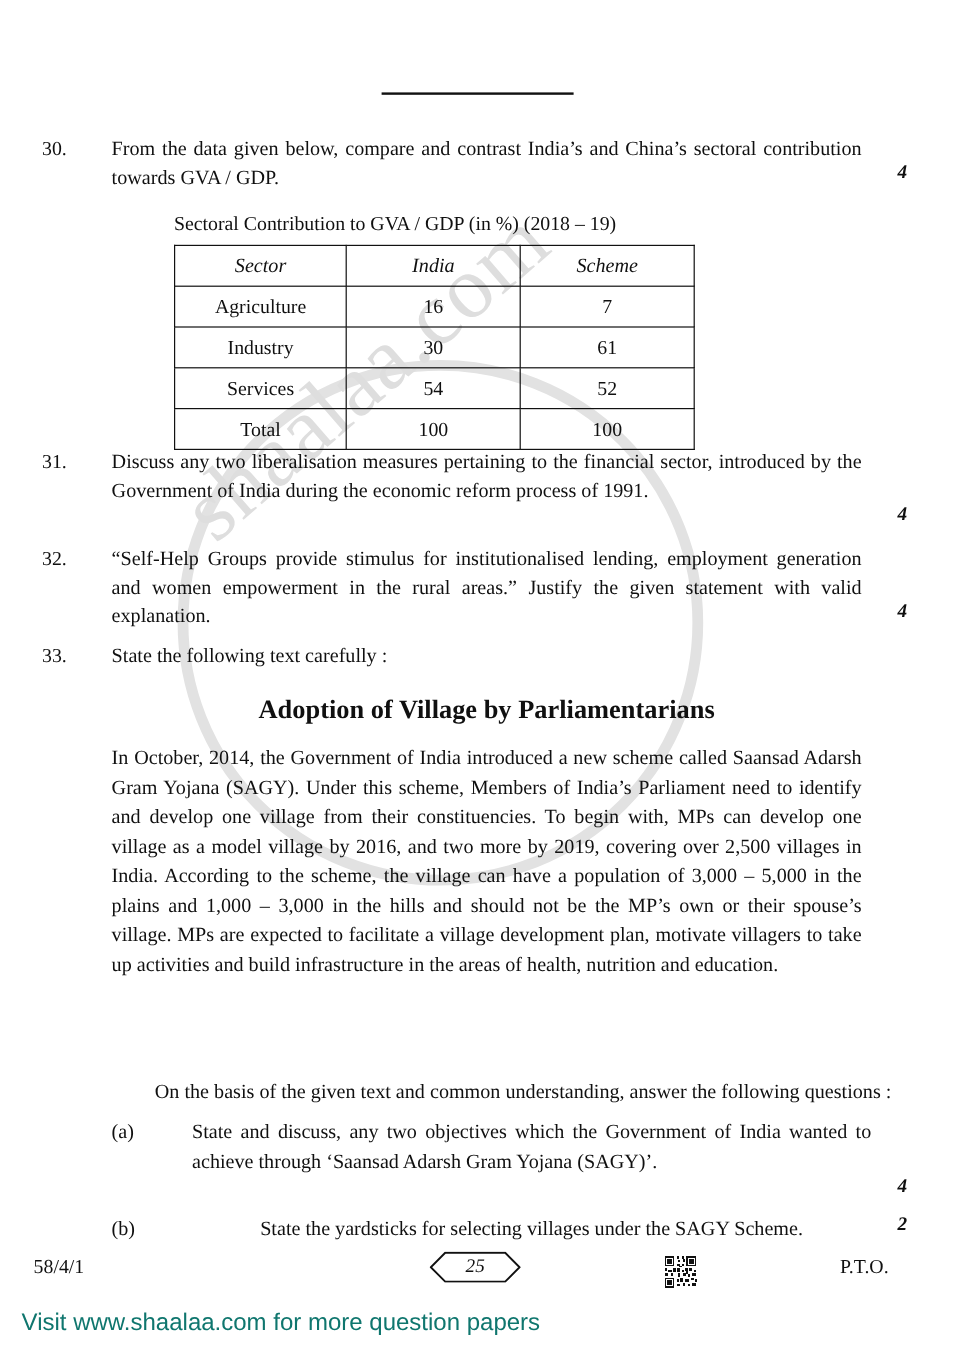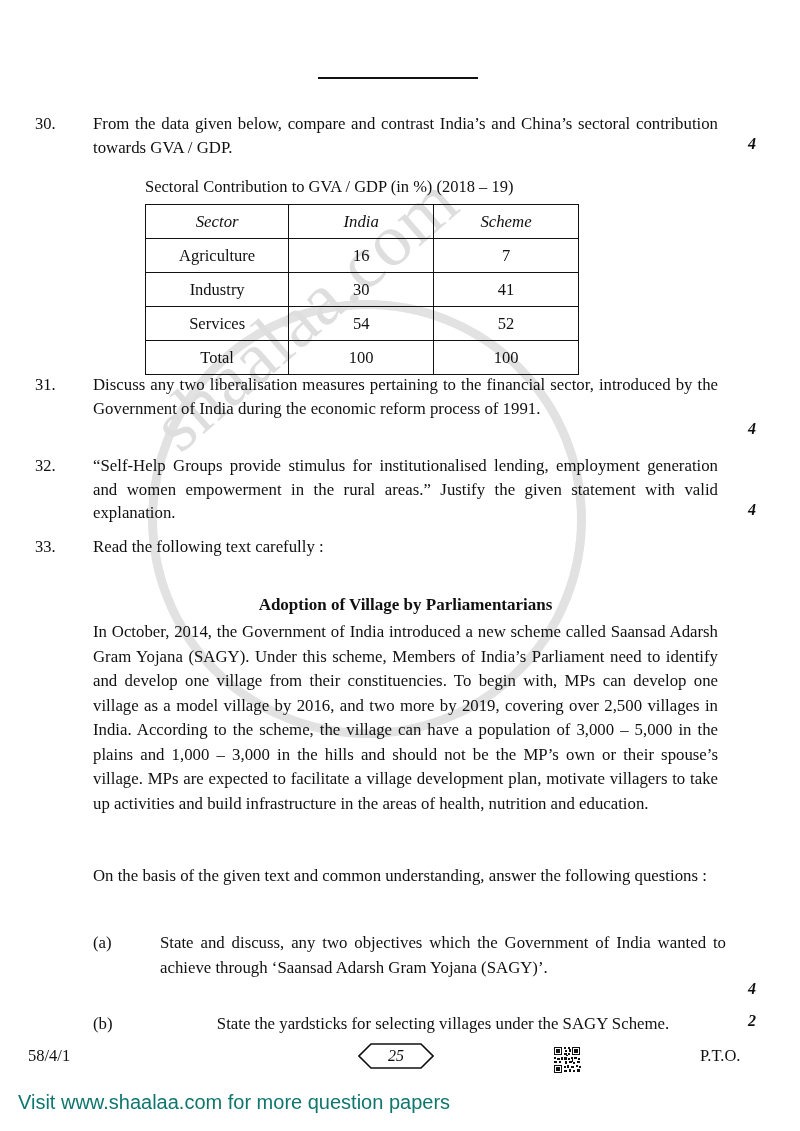--- a/index.html
+++ b/index.html
@@ -122,22 +122,21 @@
   table.data .col-sector { width: 143px; }
   table.data .col-val { width: 145px; }
 
   
   .heading-center {
     position: absolute;
     left: 93px;
     width: 625px;
     text-align: center;
     font-weight: bold;
-    font-size: 17px;
-    margin-top: 17px;
+    font-size: 22px;
   }
   .para {
     position: absolute;
     left: 93px;
     width: 625px;
     font-size: 16.8px;
     line-height: 24.5px;
     text-align: justify;
   }
   .sub {
@@ -236,21 +235,21 @@
     </thead>
     <tbody>
       <tr>
         <td>Agriculture</td>
         <td>16</td>
         <td>7</td>
       </tr>
       <tr>
         <td>Industry</td>
         <td>30</td>
-        <td>41</td>
+        <td>61</td>
       </tr>
       <tr>
         <td>Services</td>
         <td>54</td>
         <td>52</td>
       </tr>
       <tr>
         <td>Total</td>
         <td>100</td>
         <td>100</td>
@@ -265,28 +264,28 @@
   </div>
 
   <div class="qblock" style="top:454px;">
     <div class="qnum">32.</div>
     <div class="qbody">“Self-Help Groups provide stimulus for institutionalised lending, employment generation and women empowerment in the rural areas.” Justify the given statement with valid explanation.</div>
     <div class="marks" style="top:47px;">4</div>
   </div>
 
   <div class="qblock" style="top:535px;">
     <div class="qnum">33.</div>
-    <div class="qbody nojust">Read the following text carefully :</div>
+    <div class="qbody nojust">State the following text carefully :</div>
   </div>
 
   <div class="heading-center" style="top:578px;">Adoption of Village by Parliamentarians</div>
 
   <div class="para" style="top:620px;">In October, 2014, the Government of India introduced a new scheme called Saansad Adarsh Gram Yojana (SAGY). Under this scheme, Members of India’s Parliament need to identify and develop one village from their constituencies. To begin with, MPs can develop one village as a model village by 2016, and two more by 2019, covering over 2,500 villages in India. According to the scheme, the village can have a population of 3,000 – 5,000 in the plains and 1,000 – 3,000 in the hills and should not be the MP’s own or their spouse’s village. MPs are expected to facilitate a village development plan, motivate villagers to take up activities and build infrastructure in the areas of health, nutrition and education.</div>
 
-  <div class="para" style="top:864px;">On the basis of the given text and common understanding, answer the following questions :</div>
+  <div class="para" style="top:898px;margin-left:36px;">On the basis of the given text and common understanding, answer the following questions :</div>
 
   <div class="sub" style="top:931px;">
     <div class="sub-label">(a)</div>
     <div class="sub-body">State and discuss, any two objectives which the Government of India wanted to achieve through ‘Saansad Adarsh Gram Yojana (SAGY)’.</div>
     <div class="marks" style="top:49px;">4</div>
   </div>
 
   <div class="sub" style="top:1012px;">
     <div class="sub-label">(b)</div>
     <div class="sub-body nojust">State the yardsticks for selecting villages under the SAGY Scheme.</div>

